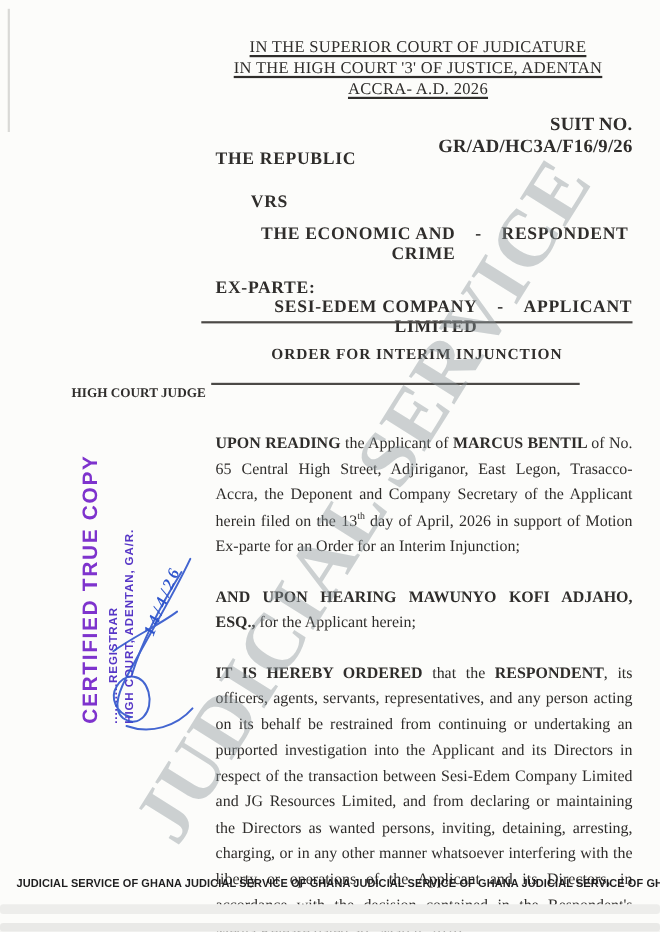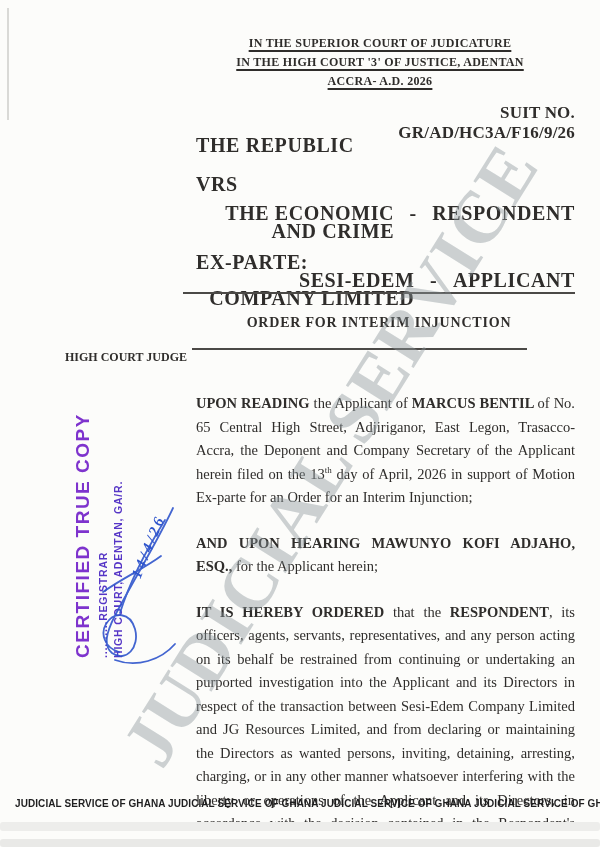--- a/index.html
+++ b/index.html
@@ -18,29 +18,29 @@
   
   .watermark{
     position:absolute;left:-85px;top:412px;width:830px;height:86px;line-height:86px;
     text-align:center;font-weight:bold;font-size:74px;letter-spacing:1px;
     color:var(--watermark-gray,#8b969b);opacity:.42;
     transform:rotate(-58deg);white-space:nowrap;z-index:5;pointer-events:none;
     font-family:"Liberation Serif", serif;
   }
   
   .court-header{position:absolute;left:185px;top:34px;width:390px;text-align:center;
-    font-weight:bold;font-size:12px;line-height:19px;letter-spacing:.3px;}
+    font-weight:normal;font-size:15px;line-height:19px;letter-spacing:.3px;}
   .court-header div{text-decoration:underline;text-underline-offset:3px;text-decoration-thickness:1.5px;}
   .suit-no{position:absolute;top:103px;left:353px;width:222px;text-align:right;font-weight:bold;
     font-size:17px;text-underline-offset:3px;letter-spacing:.2px;}
   
   .parties{position:absolute;left:196px;top:136px;width:379px;font-weight:bold;
-    font-size:20px;line-height:18px;letter-spacing:.6px;}
+    font-size:16px;line-height:18px;letter-spacing:.6px;}
   .p-republic{margin-bottom:21px;}
-  .p-vrs{margin-bottom:11px;}
+  .p-vrs{margin-bottom:11px;margin-left:32px;}
   .party-row{display:flex;align-items:flex-start;}
   .party-name{width:218px;text-align:right;}
   .party-name.wide{width:238px;}
   .party-dash{width:42px;text-align:center;}
   .ex-parte{margin-top:13px;margin-bottom:0;text-underline-offset:2px;}
   
   .rule{position:absolute;height:2px;background:#4b4946;}
   .rule1{left:183px;top:292px;width:392px;}
   .rule2{left:192px;top:348px;width:335px;}
   .order-title{position:absolute;left:183px;top:315px;width:392px;text-align:center;

